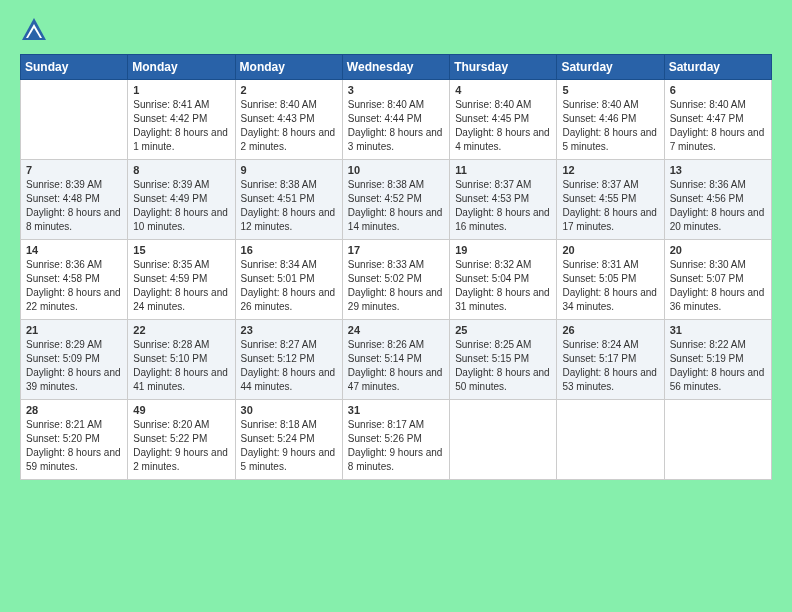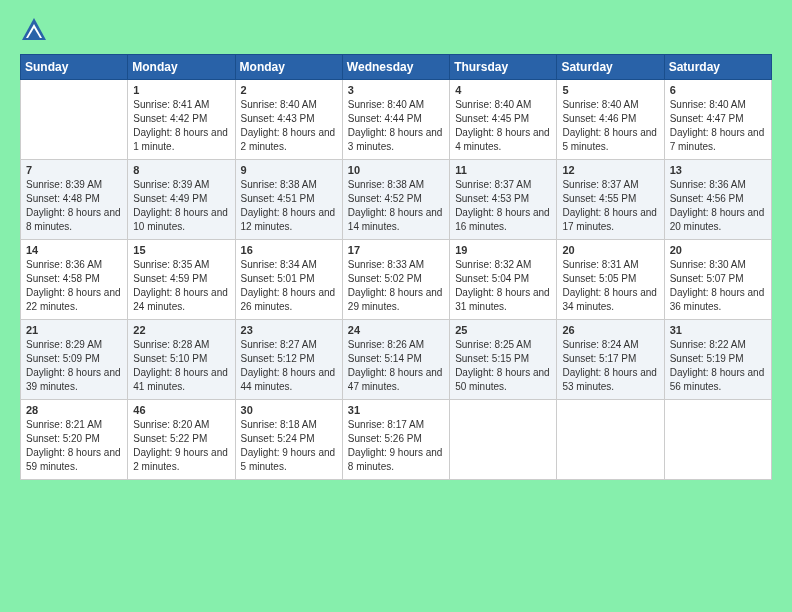--- a/index.html
+++ b/index.html
@@ -190,21 +190,21 @@
           <td><span class="day-number">25</span>
 <span class="cell-text">Sunrise: 8:25 AM<br>Sunset: 5:15 PM<br>Daylight: 8 hours and 50 minutes.</span></td>
           <td><span class="day-number">26</span>
 <span class="cell-text">Sunrise: 8:24 AM<br>Sunset: 5:17 PM<br>Daylight: 8 hours and 53 minutes.</span></td>
           <td><span class="day-number">31</span>
 <span class="cell-text">Sunrise: 8:22 AM<br>Sunset: 5:19 PM<br>Daylight: 8 hours and 56 minutes.</span></td>
         </tr>
         <tr>
           <td><span class="day-number">28</span>
 <span class="cell-text">Sunrise: 8:21 AM<br>Sunset: 5:20 PM<br>Daylight: 8 hours and 59 minutes.</span></td>
-          <td><span class="day-number">46</span>
+          <td><span class="day-number">49</span>
 <span class="cell-text">Sunrise: 8:20 AM<br>Sunset: 5:22 PM<br>Daylight: 9 hours and 2 minutes.</span></td>
           <td><span class="day-number">30</span>
 <span class="cell-text">Sunrise: 8:18 AM<br>Sunset: 5:24 PM<br>Daylight: 9 hours and 5 minutes.</span></td>
           <td><span class="day-number">31</span>
 <span class="cell-text">Sunrise: 8:17 AM<br>Sunset: 5:26 PM<br>Daylight: 9 hours and 8 minutes.</span></td>
           <td class="empty"></td>
           <td class="empty"></td>
           <td class="empty"></td>
         </tr>
       </tbody>

